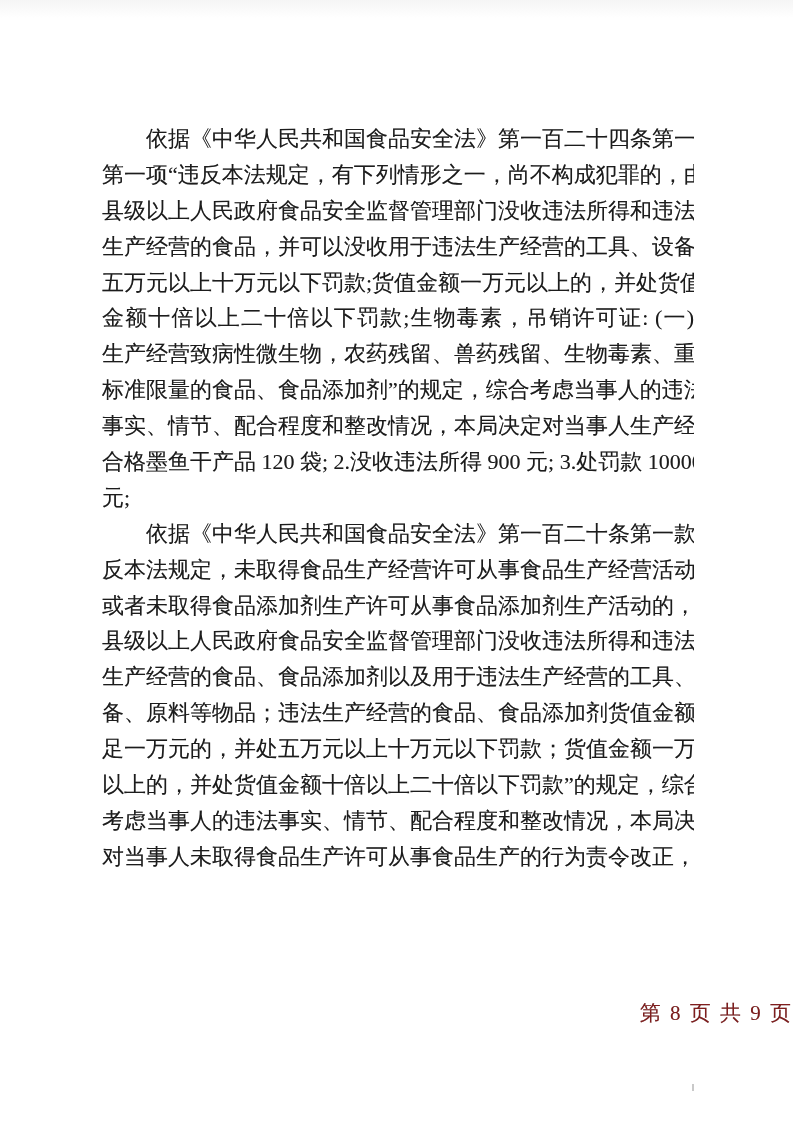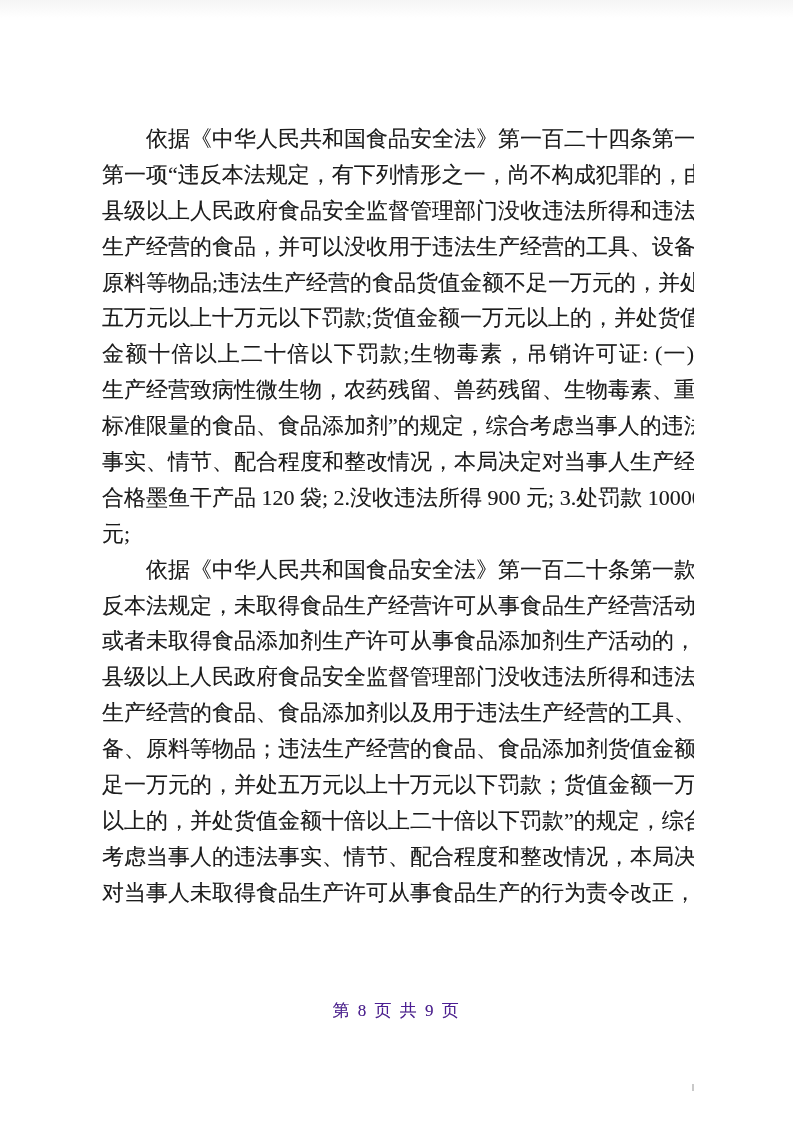--- a/index.html
+++ b/index.html
@@ -49,24 +49,24 @@
     text-align-last: justify;
   }
   .doc-line.align-left {
     text-align-last: left;
   }
   .page-footer {
     position: absolute;
     left: 0;
     top: 999px;
     width: 100%;
-    text-align: center;
-    font-size: 17px;
+    text-align: right;
+    font-size: 21px;
     letter-spacing: 2px;
-    color: #4c1d95;
+    color: #7f1d1d;
     text-shadow: 0 0 0.5px rgba(40,40,40,0.4);
   }
   .speck {
     position: absolute;
     left: 692px;
     top: 1084px;
     width: 2px;
     height: 7px;
     background: #c9c9c9;
     pointer-events: none;
@@ -76,21 +76,20 @@
 <body>
 
 <div class="page">
   <div class="scan-shadow"></div>
 
   <div class="text-block">
       <div class="doc-line">　　依据《中华人民共和国食品安全法》第一百二十四条第一款</div>
       <div class="doc-line">第一项“违反本法规定，有下列情形之一，尚不构成犯罪的，由</div>
       <div class="doc-line">县级以上人民政府食品安全监督管理部门没收违法所得和违法</div>
       <div class="doc-line">生产经营的食品，并可以没收用于违法生产经营的工具、设备、</div>
-      <div class="doc-line">原料等物品;违法生产经营的食品货值金额不足一万元的，并处</div>
       <div class="doc-line">五万元以上十万元以下罚款;货值金额一万元以上的，并处货值</div>
       <div class="doc-line">金额十倍以上二十倍以下罚款;生物毒素，吊销许可证: (一)</div>
       <div class="doc-line">生产经营致病性微生物，农药残留、兽药残留、生物毒素、重金</div>
       <div class="doc-line">标准限量的食品、食品添加剂”的规定，综合考虑当事人的违法</div>
       <div class="doc-line">事实、情节、配合程度和整改情况，本局决定对当事人生产经营</div>
       <div class="doc-line">合格墨鱼干产品 120 袋; 2.没收违法所得 900 元; 3.处罚款 10000</div>
       <div class="doc-line align-left">元;</div>
       <div class="doc-line">　　依据《中华人民共和国食品安全法》第一百二十条第一款“违</div>
       <div class="doc-line">反本法规定，未取得食品生产经营许可从事食品生产经营活动，</div>
       <div class="doc-line">或者未取得食品添加剂生产许可从事食品添加剂生产活动的，由</div>

